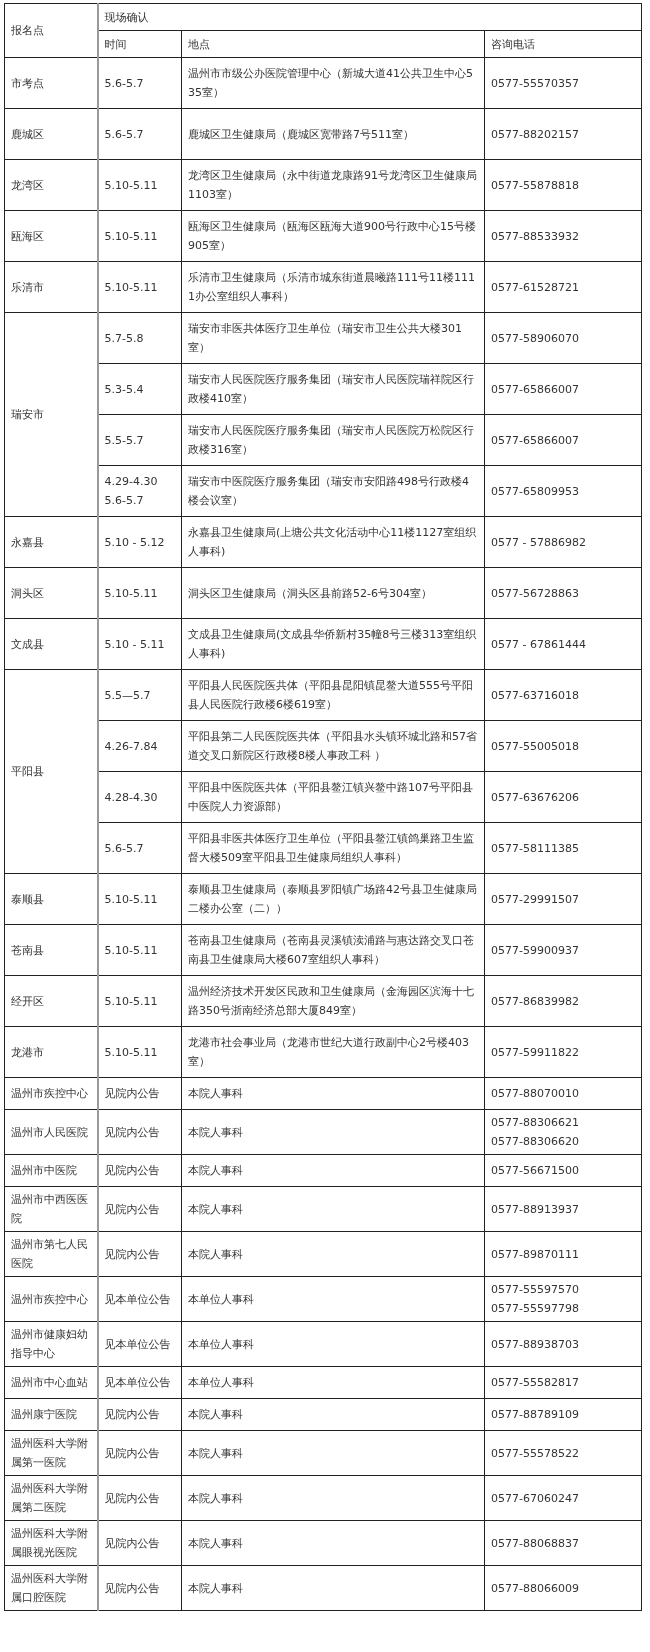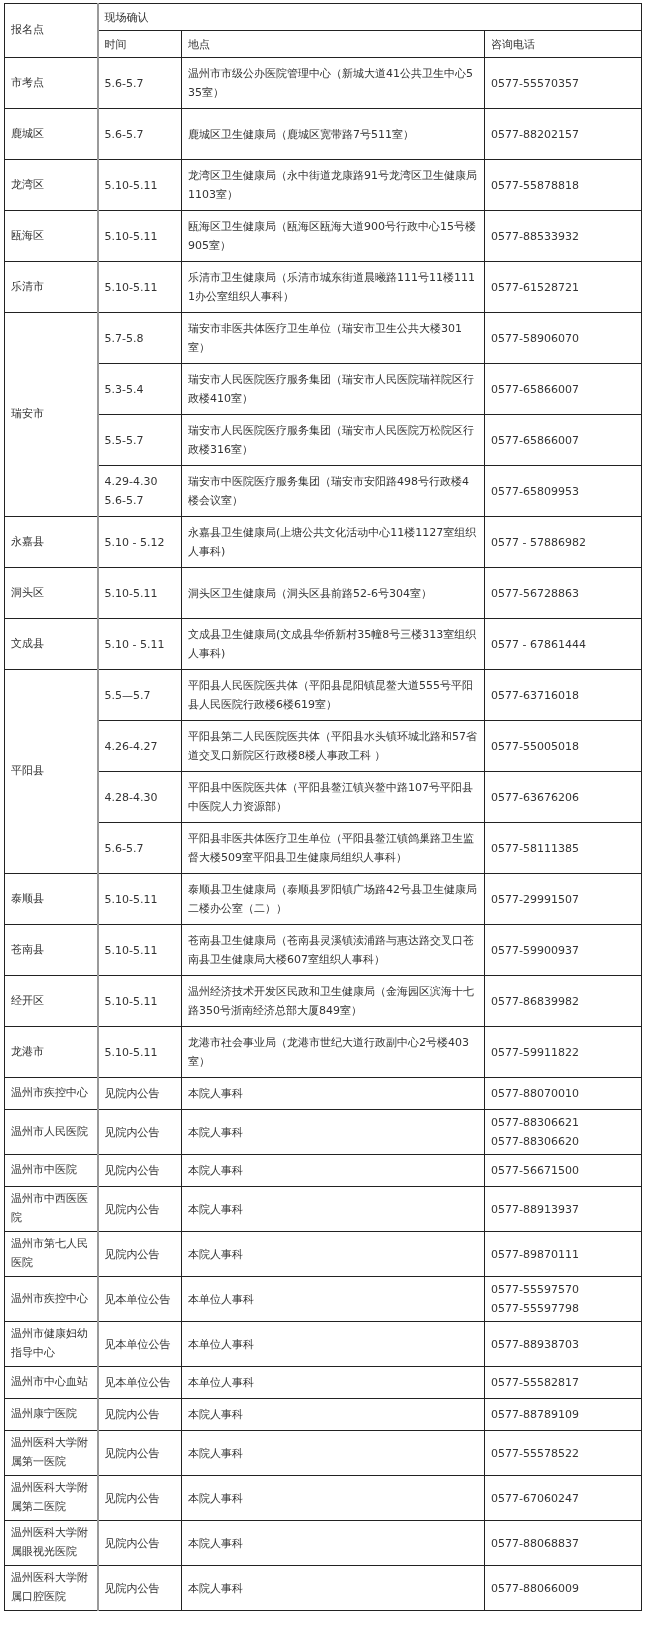--- a/index.html
+++ b/index.html
@@ -2,21 +2,21 @@
 <html><head>
 <meta charset="utf-8">
 <style>
   html, body { margin: 0; padding: 0; background: #ffffff; }
   body { width: 650px; height: 1652px; overflow: hidden; position: relative;
          font-family: "DejaVu Sans", "Liberation Sans", sans-serif; color: #333333; }
   table { position: absolute; left: 4px; top: 3px; width: 637px; border-collapse: collapse;
           table-layout: fixed; font-size: 11px; line-height: 19px; }
   td { border: 1px solid #222222; padding: 3px 5px 3px 6px; vertical-align: middle;
        word-break: break-all; color: #333333; }
-  td.c1 { border-right: 2px solid #9a9a9a; font-family: Liberation Mono, monospace; }
+  td.c1 { border-right: 2px solid #9a9a9a; }
   col.w1 { width: 93px; }
   col.w2 { width: 84px; }
   col.w3 { width: 303px; }
   col.w4 { width: 157px; }
   tr.h1 td { height: 20px; margin-top: 16px; }
   tr.h2 td { height: 20px; }
   tr.r2 td { height: 44px; }
   tr.r1 td { height: 25px; }
   tr.r2s td { height: 38px; }
   .multi span { display: block; }
@@ -117,21 +117,21 @@
       <td>0577 - 67861444</td>
     </tr>
 
     <tr class="r2">
       <td class="c1" rowspan="4">平阳县</td>
       <td>5.5—5.7</td>
       <td>平阳县人民医院医共体（平阳县昆阳镇昆鳌大道555号平阳县人民医院行政楼6楼619室）</td>
       <td>0577-63716018</td>
     </tr>
     <tr class="r2">
-      <td>4.26-4.27</td>
+      <td>4.26-7.84</td>
       <td>平阳县第二人民医院医共体（平阳县水头镇环城北路和57省道交叉口新院区行政楼8楼人事政工科 ）</td>
       <td>0577-55005018</td>
     </tr>
     <tr class="r2">
       <td>4.28-4.30</td>
       <td>平阳县中医院医共体（平阳县鳌江镇兴鳌中路107号平阳县中医院人力资源部）</td>
       <td>0577-63676206</td>
     </tr>
     <tr class="r2">
       <td>5.6-5.7</td>

